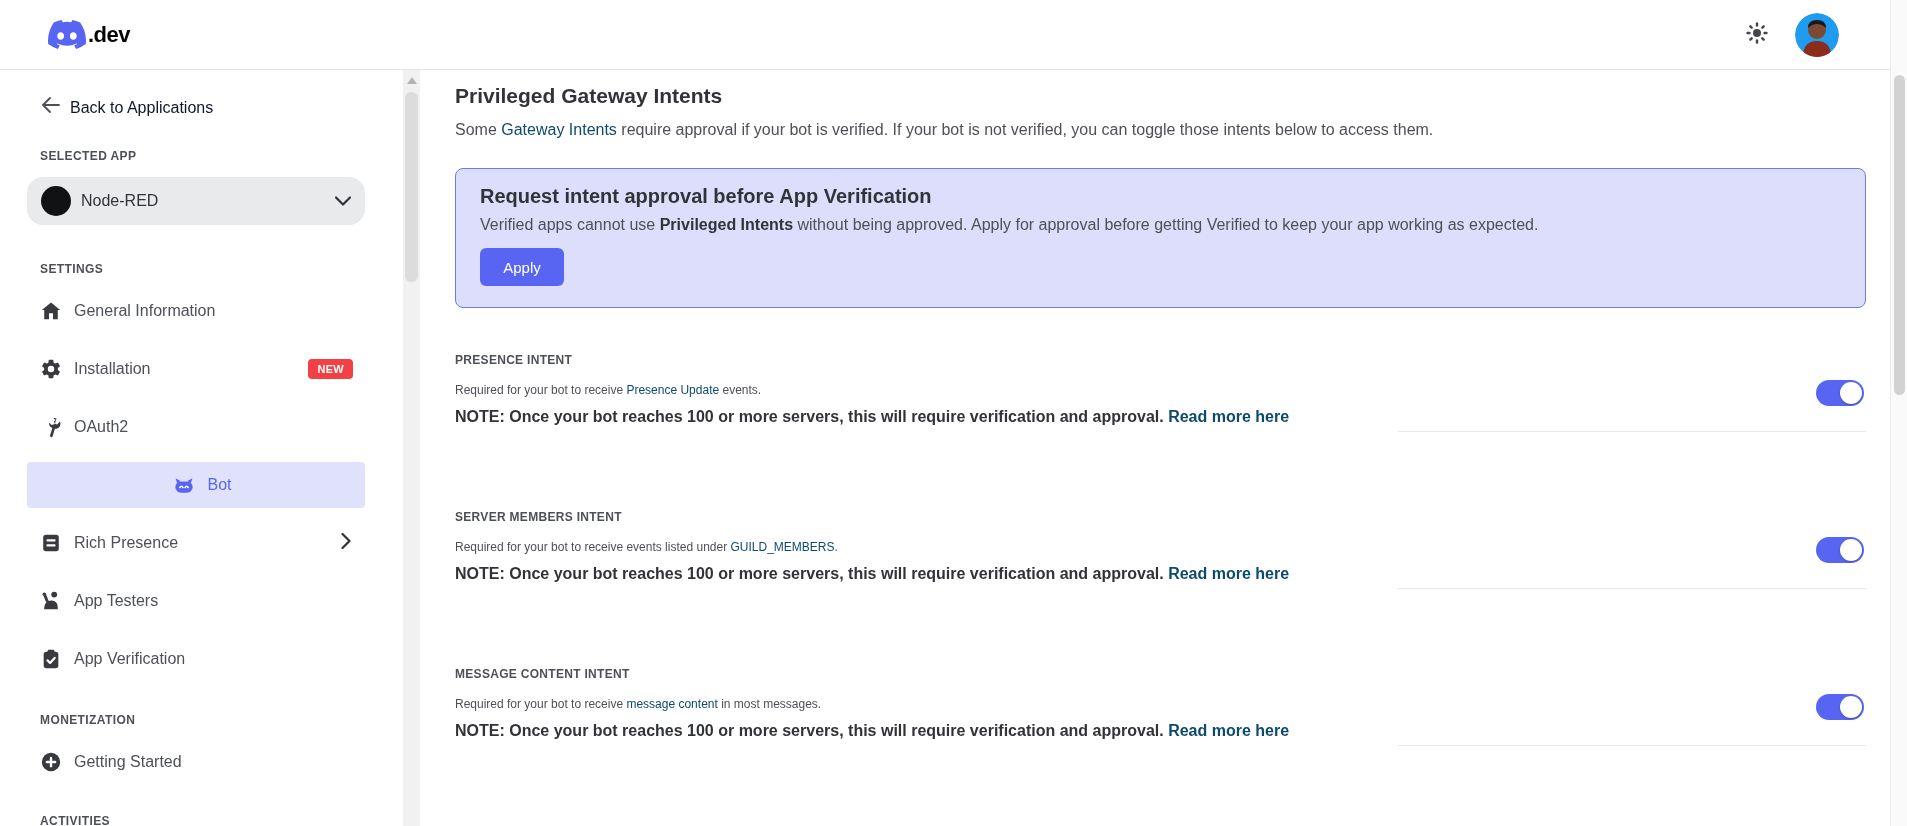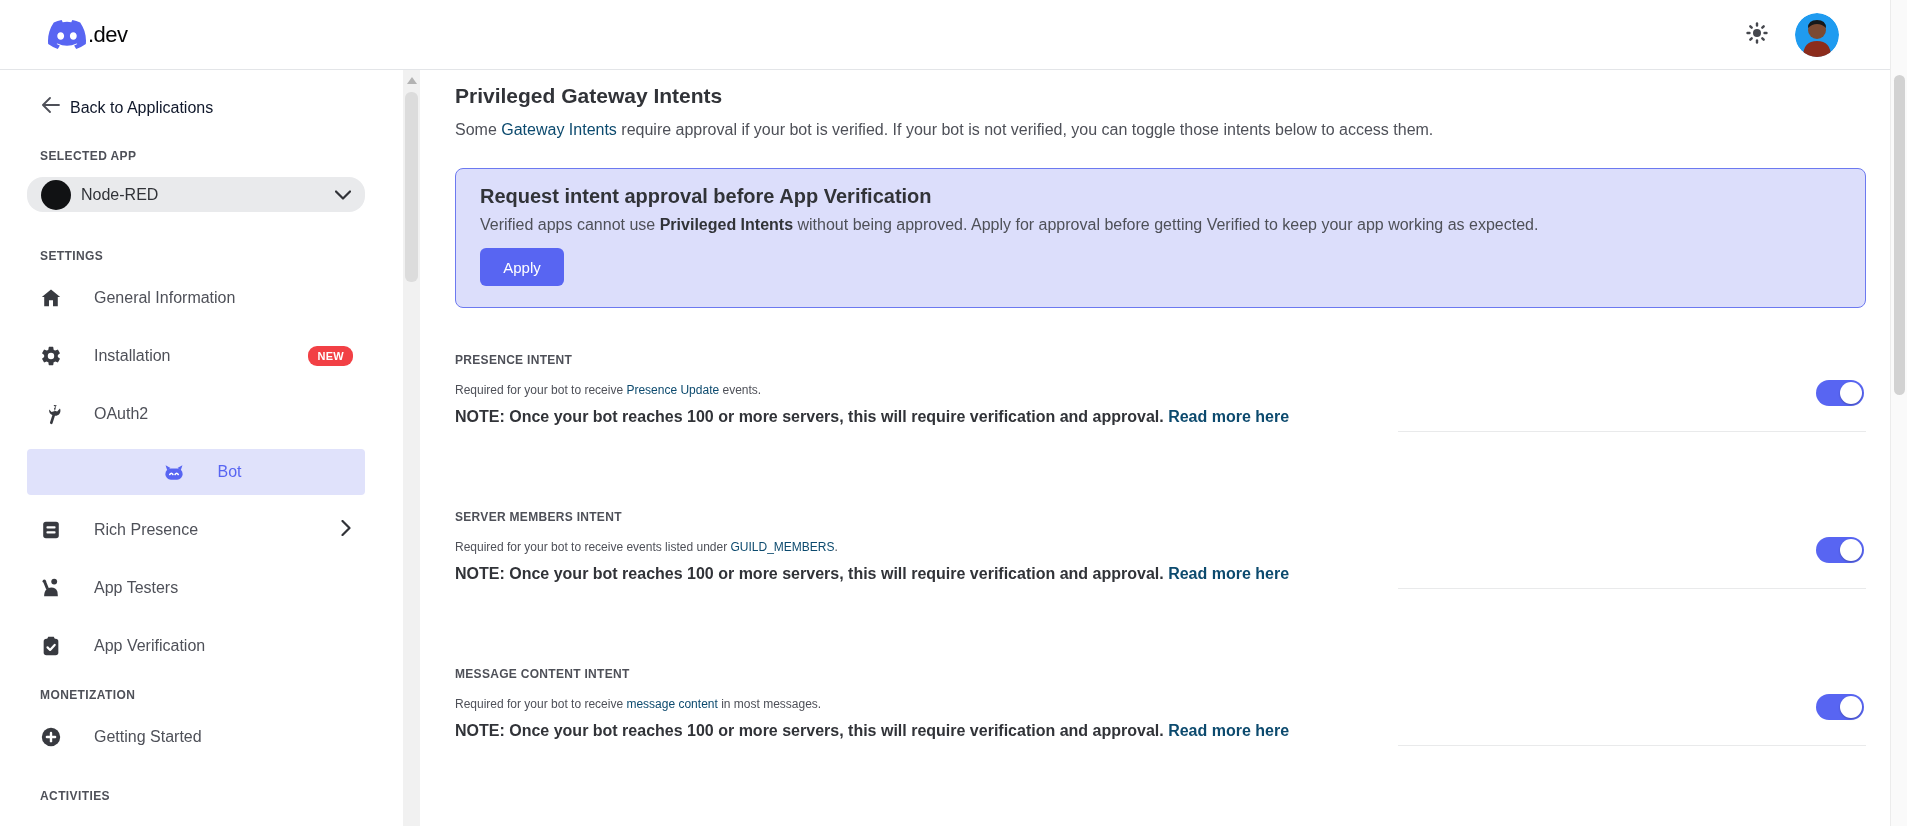--- a/index.html
+++ b/index.html
@@ -5,54 +5,54 @@
   * { margin:0; padding:0; box-sizing:border-box; }
   html,body { width:1907px; height:826px; overflow:hidden; background:#fff;
     font-family:"Liberation Sans","DejaVu Sans",sans-serif; }
   .screen { position:relative; width:1907px; height:826px; background:#fff; }
 
   
   .header { height:70px; display:flex; align-items:center; justify-content:space-between;
     padding:0 48px; border-bottom:1px solid #e3e5e8; background:#fff; }
   .brand { display:flex; align-items:center; gap:2px; cursor:pointer; }
   .brand svg { display:block; }
-  .brand-suffix { font-size:22px; font-weight:normal; color:#060607; letter-spacing:-0.5px; }
+  .brand-suffix { font-size:22px; font-weight:bold; color:#060607; letter-spacing:-0.5px; }
   .header-right { display:flex; align-items:center; gap:24px; padding-right:20px; }
   .sun-btn { width:28px; height:28px; display:flex; align-items:center; justify-content:center; cursor:pointer; }
   .avatar { width:44px; height:44px; border-radius:50%; overflow:hidden; cursor:pointer; }
 
   
   .body-row { display:flex; height:756px; }
   .sidebar { width:403px; padding:27px 0 0 27px; overflow:hidden; }
   .side-scrollbar { width:17px; background:#f1f1f1; position:relative; flex:none; }
   .side-scrollbar .arrow-up { width:0; height:0; margin:7px auto 0;
     border-left:5px solid transparent; border-right:5px solid transparent; border-bottom:7px solid #b3b3b3; }
   .side-scrollbar .thumb { position:absolute; left:2px; top:22px; width:13px; height:190px;
     background:#dcdcdc; border-radius:6px; }
   .main { flex:1; padding:14px 41px 0 35px; position:relative; }
 
   
   .back-link { display:flex; align-items:flex-end; gap:10px; margin-left:15px;
     font-size:16px; color:#0f172a; cursor:pointer; }
   .side-label { margin:32px 0 0 13px; font-size:12px; font-weight:bold; color:#4e5058; letter-spacing:.4px; }
-  .app-select { margin-top:14px; width:338px; height:35px; background:#e9eaec; border-radius:16px;
+  .app-select { margin-top:14px; width:338px; height:48px; background:#e9eaec; border-radius:16px;
     display:flex; align-items:center; gap:10px; padding:16px 14px; cursor:pointer; }
   .app-dot { width:30px; height:30px; border-radius:50%; background:#111214; flex:none; }
   .app-name { flex:1; font-size:16px; color:#313338; }
   .nav { margin-top:8px; }
   .nav-item { width:338px; height:46px; margin-top:12px; border-radius:4px; display:flex;
-    align-items:center; gap:32px; padding-left:13px; cursor:pointer; color:#4e5058; font-size:16px; }
+    align-items:center; gap:12px; padding-left:13px; cursor:pointer; color:#4e5058; font-size:16px; }
   .nav-item .ni-icon { width:22px; height:22px; flex:none; color:#383a40; display:flex; align-items:center; justify-content:center; }
   .nav-item.active { background:#e0e2fb; color:#5865f2;justify-content:center; }
   .nav-item.active .ni-icon { color:#5865f2; }
   .nav-item .grow { flex:1; }
   .badge-new { background:#f24045; color:#fff; font-size:11px; font-weight:bold; letter-spacing:.3px;
-    border-radius:9px; padding:4px 9px; margin-right:12px; }
+    border-radius:4px; padding:4px 9px; margin-right:12px; }
   .chev-right { margin-right:14px; color:#313338; }
-  .section-label-mt { margin-top:19px; }
+  .section-label-mt { margin-top:31px; }
   .activities-label { margin-top:29px; }
 
   
   .page-title { font-size:21px; font-weight:600; color:#313338; }
   .intro { margin-top:12px; font-size:16px; color:#4e5058; line-height:20px; }
   a.link { color:#0c4a6e; text-decoration:none; cursor:pointer; }
 
   .banner { margin-top:28px; width:1411px; height:140px; background:#dcdefb;
     border:1px solid #6c79f0; border-radius:8px; padding:16px 24px; }
   .banner-title { font-size:20px; font-weight:600; color:#313338; }

